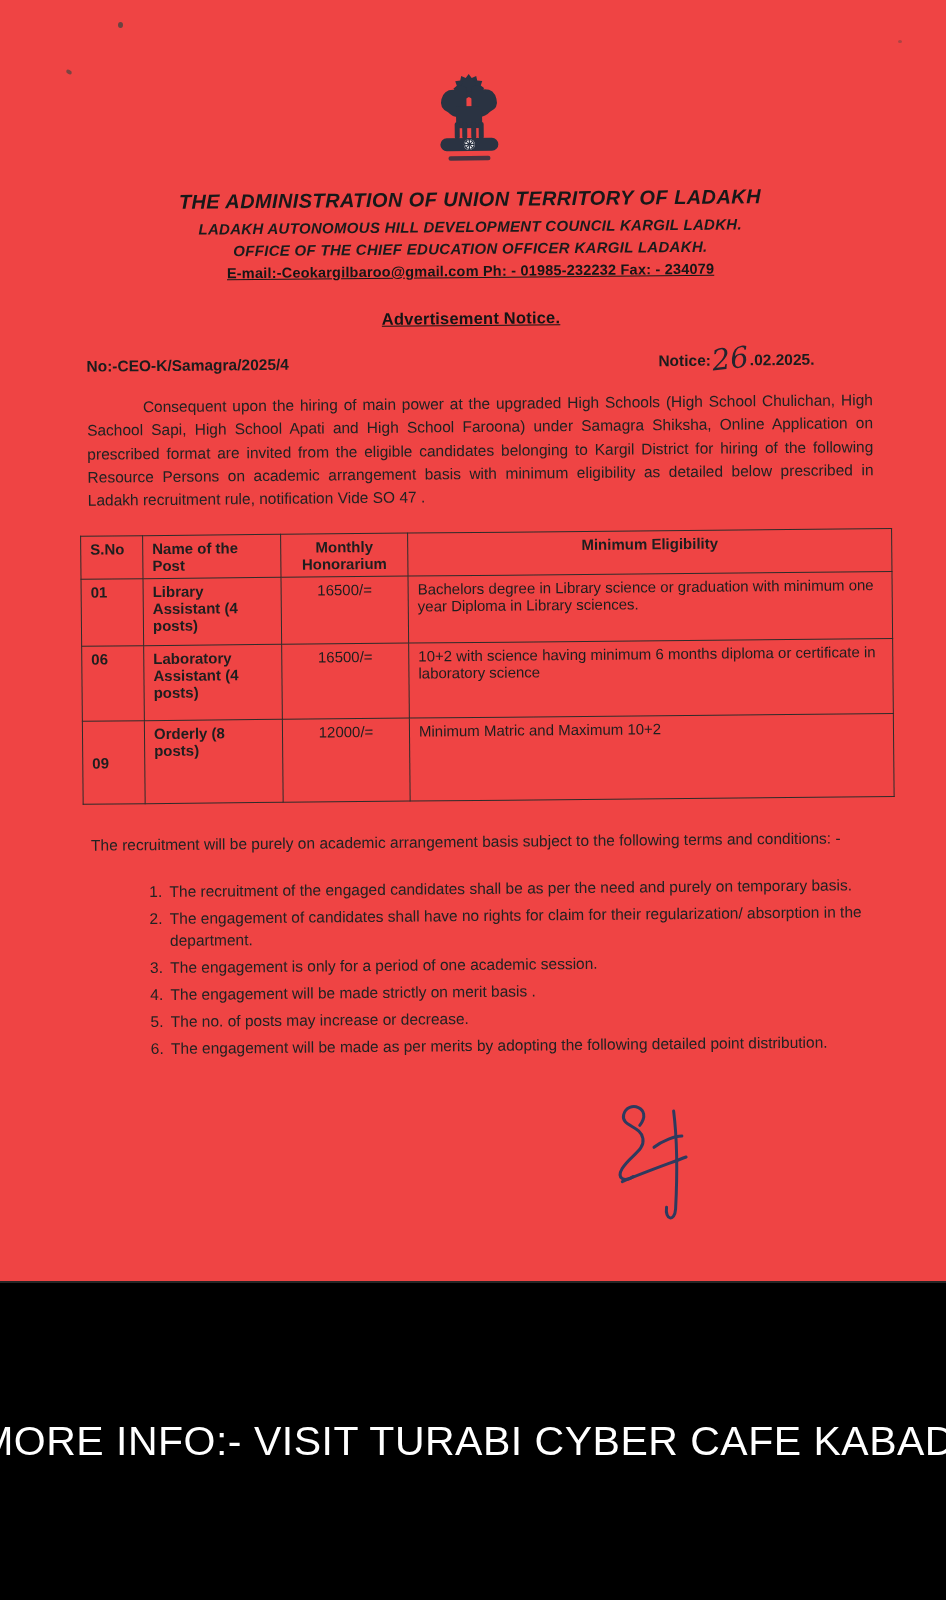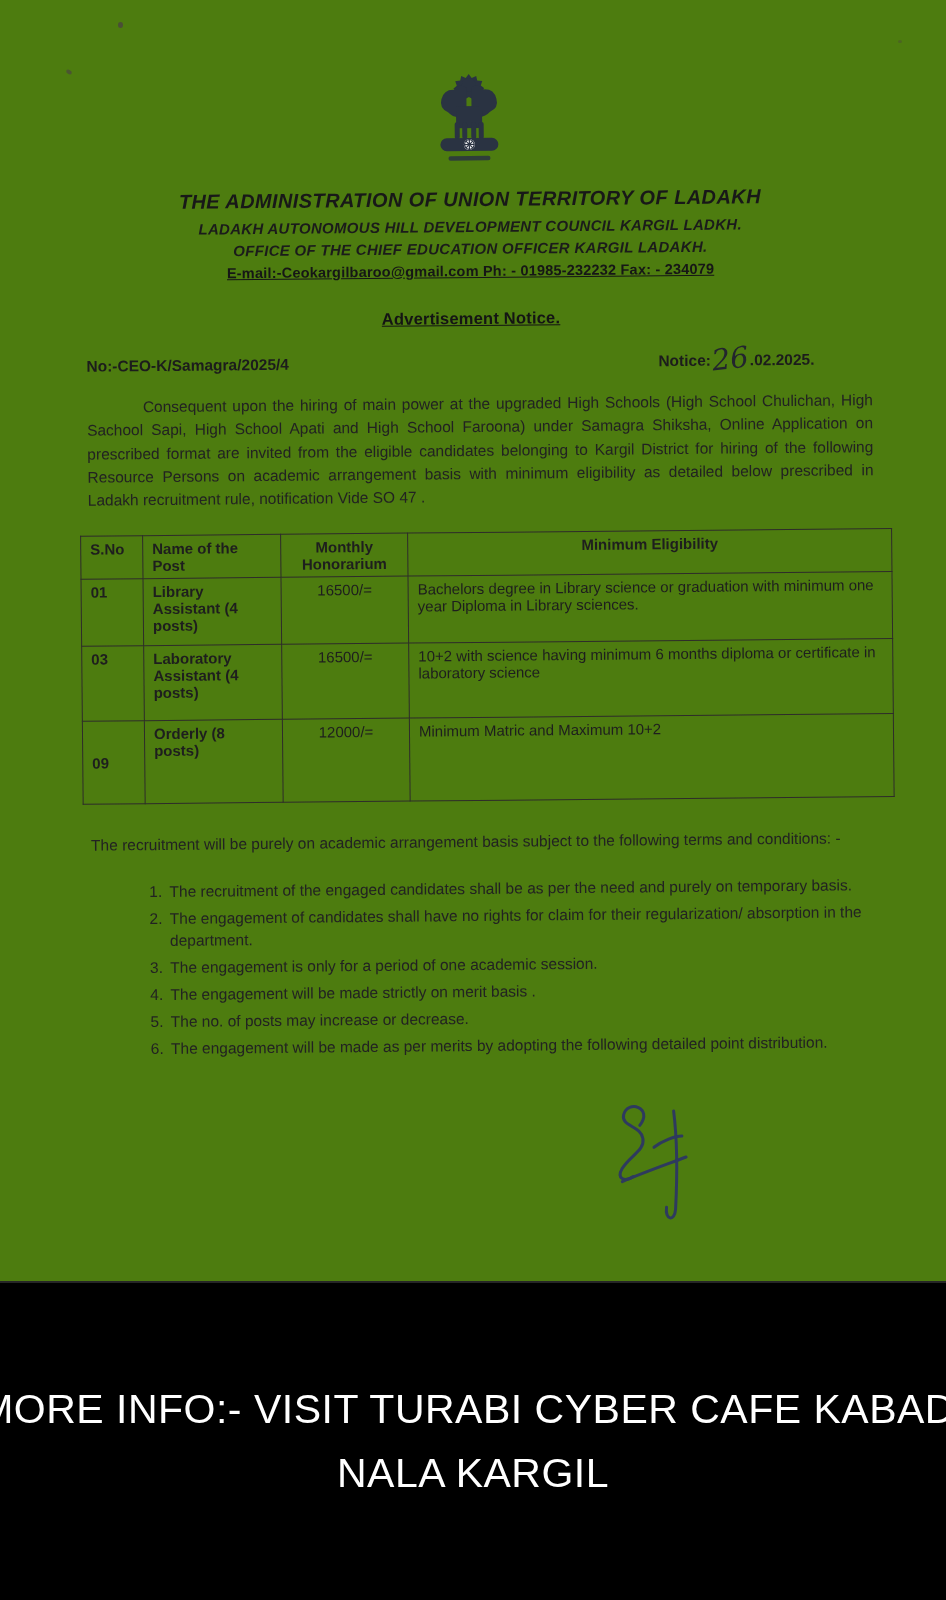--- a/index.html
+++ b/index.html
@@ -2,21 +2,21 @@
 <html><head>
 <meta charset="utf-8">
 <style>
   html,body{margin:0;padding:0;}
   body{
     width:946px;height:1600px;position:relative;overflow:hidden;
     background:#ffffff;
     font-family:"Liberation Sans", sans-serif;
     color:#1f1f1f;
   }
-  .paper{position:absolute;inset:0;background:#4d7c0f;}
+  .paper{position:absolute;inset:0;background:#ef4444;}
   .doc{
     position:absolute;left:0;top:0;width:946px;
     transform:rotate(-0.55deg);transform-origin:50% 42%;
   }
   .speck{position:absolute;background:#4a4440;border-radius:50%;}
   .speck.s1{left:118px;top:22px;width:5px;height:6px;opacity:.8;}
   .speck.s2{left:66px;top:70px;width:6px;height:4px;opacity:.7;transform:rotate(30deg);}
   .speck.s3{left:898px;top:40px;width:4px;height:3px;opacity:.4;}
 
   .emblem-wrap{margin:72px auto 0;width:100%;text-align:center;}
@@ -164,21 +164,21 @@
         <th class="h-hon">Monthly Honorarium</th>
         <th class="h-elig">Minimum Eligibility</th>
       </tr>
       <tr class="row1">
         <td class="c-sno">01</td>
         <td class="c-post">Library Assistant (4 posts)</td>
         <td class="c-hon">16500/=</td>
         <td class="c-elig">Bachelors degree in Library science or graduation with minimum one year Diploma in Library sciences.</td>
       </tr>
       <tr class="row2">
-        <td class="c-sno">03</td>
+        <td class="c-sno">06</td>
         <td class="c-post">Laboratory Assistant (4 posts)</td>
         <td class="c-hon">16500/=</td>
         <td class="c-elig">10+2 with science having minimum 6 months diploma or certificate in laboratory science</td>
       </tr>
       <tr class="row3">
         <td class="c-sno">09</td>
         <td class="c-post">Orderly (8 posts)</td>
         <td class="c-hon">12000/=</td>
         <td class="c-elig">Minimum Matric and Maximum 10+2</td>
       </tr>
@@ -204,15 +204,14 @@
           <path d="M80 14 c3 26 3 66 1 98 c-1 13 -11 11 -9 -2"></path>
           <path d="M60 50 c9 -7 21 -11 28 -11"></path>
         </g>
       </svg>
     </div>
 
   </div>
 
   <div class="banner">
     <div class="bline">MORE INFO:- VISIT TURABI CYBER CAFE KABADI</div>
-    <div class="bline">NALA KARGIL</div>
   </div>
 </div>
 
 </body></html>

